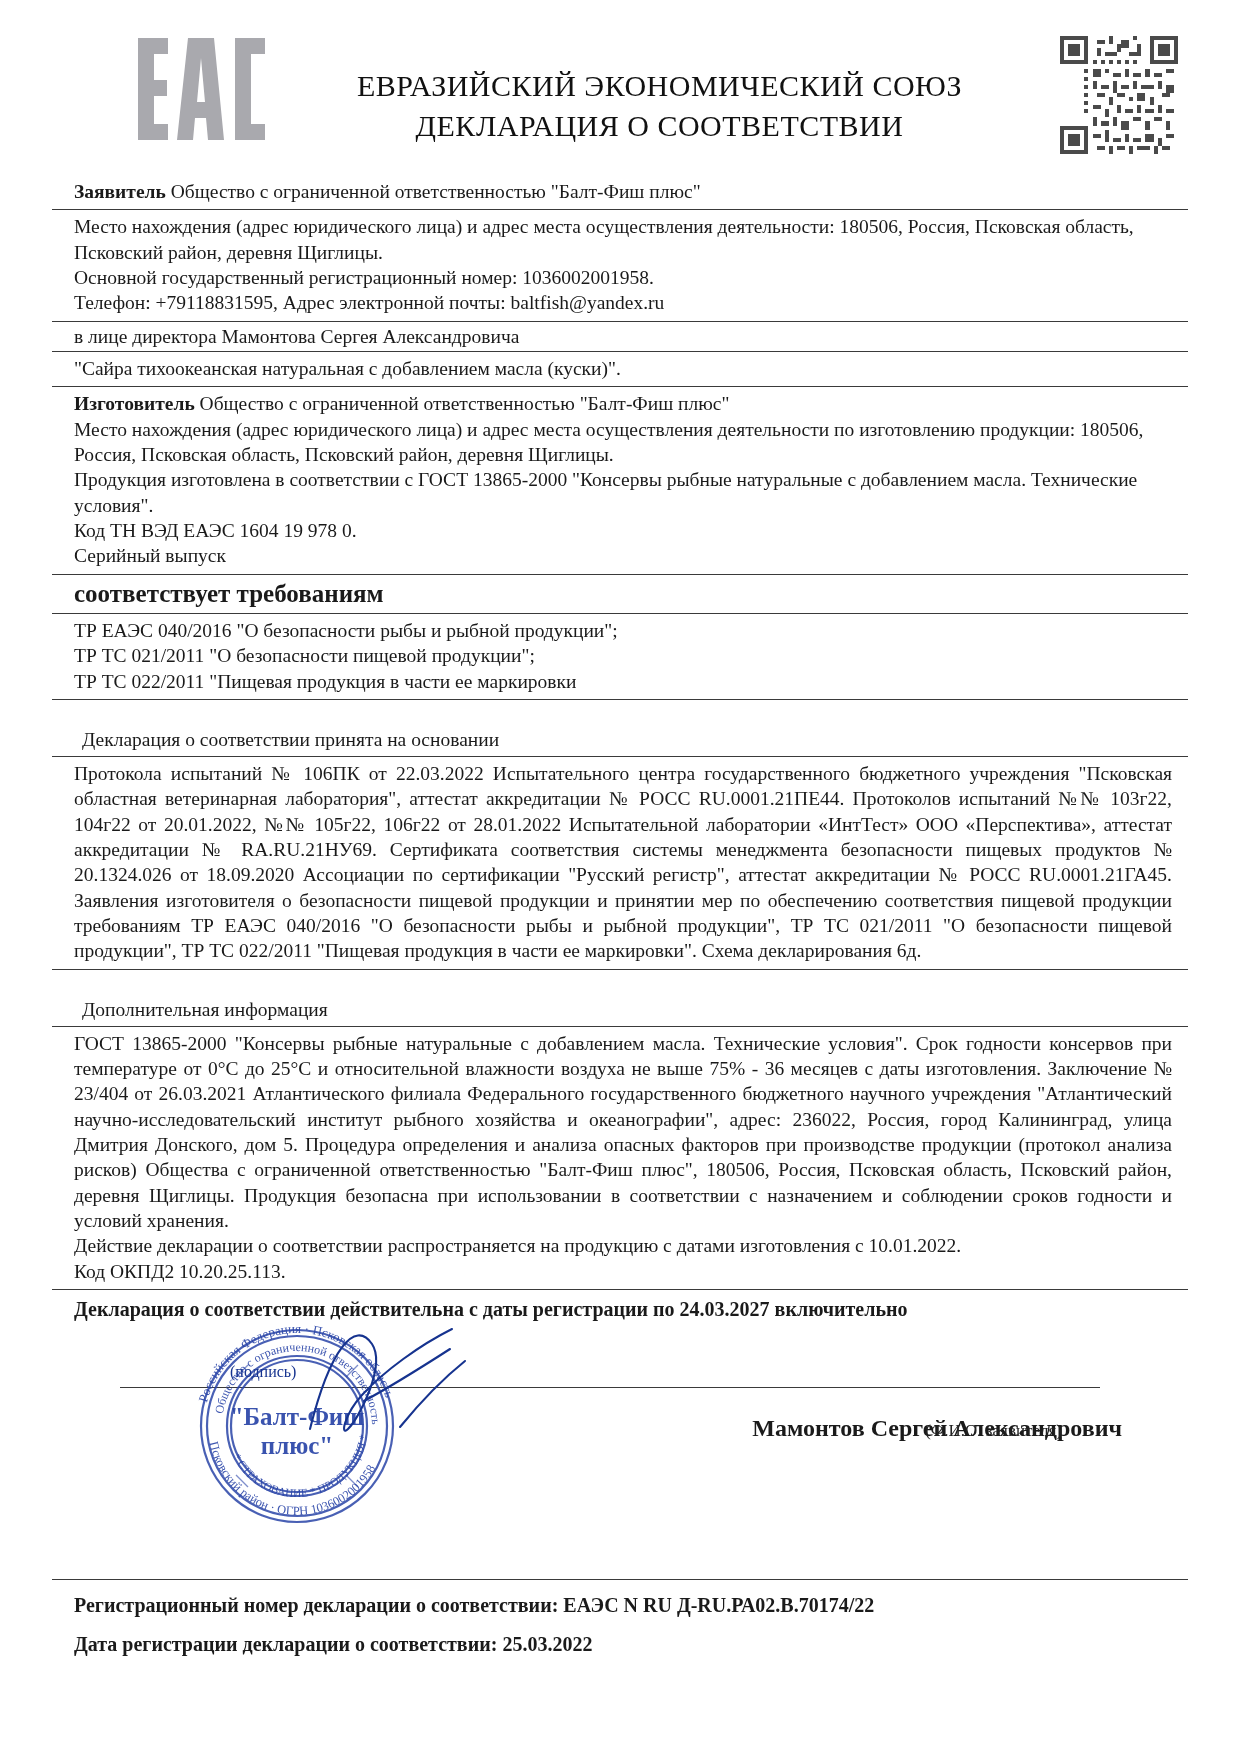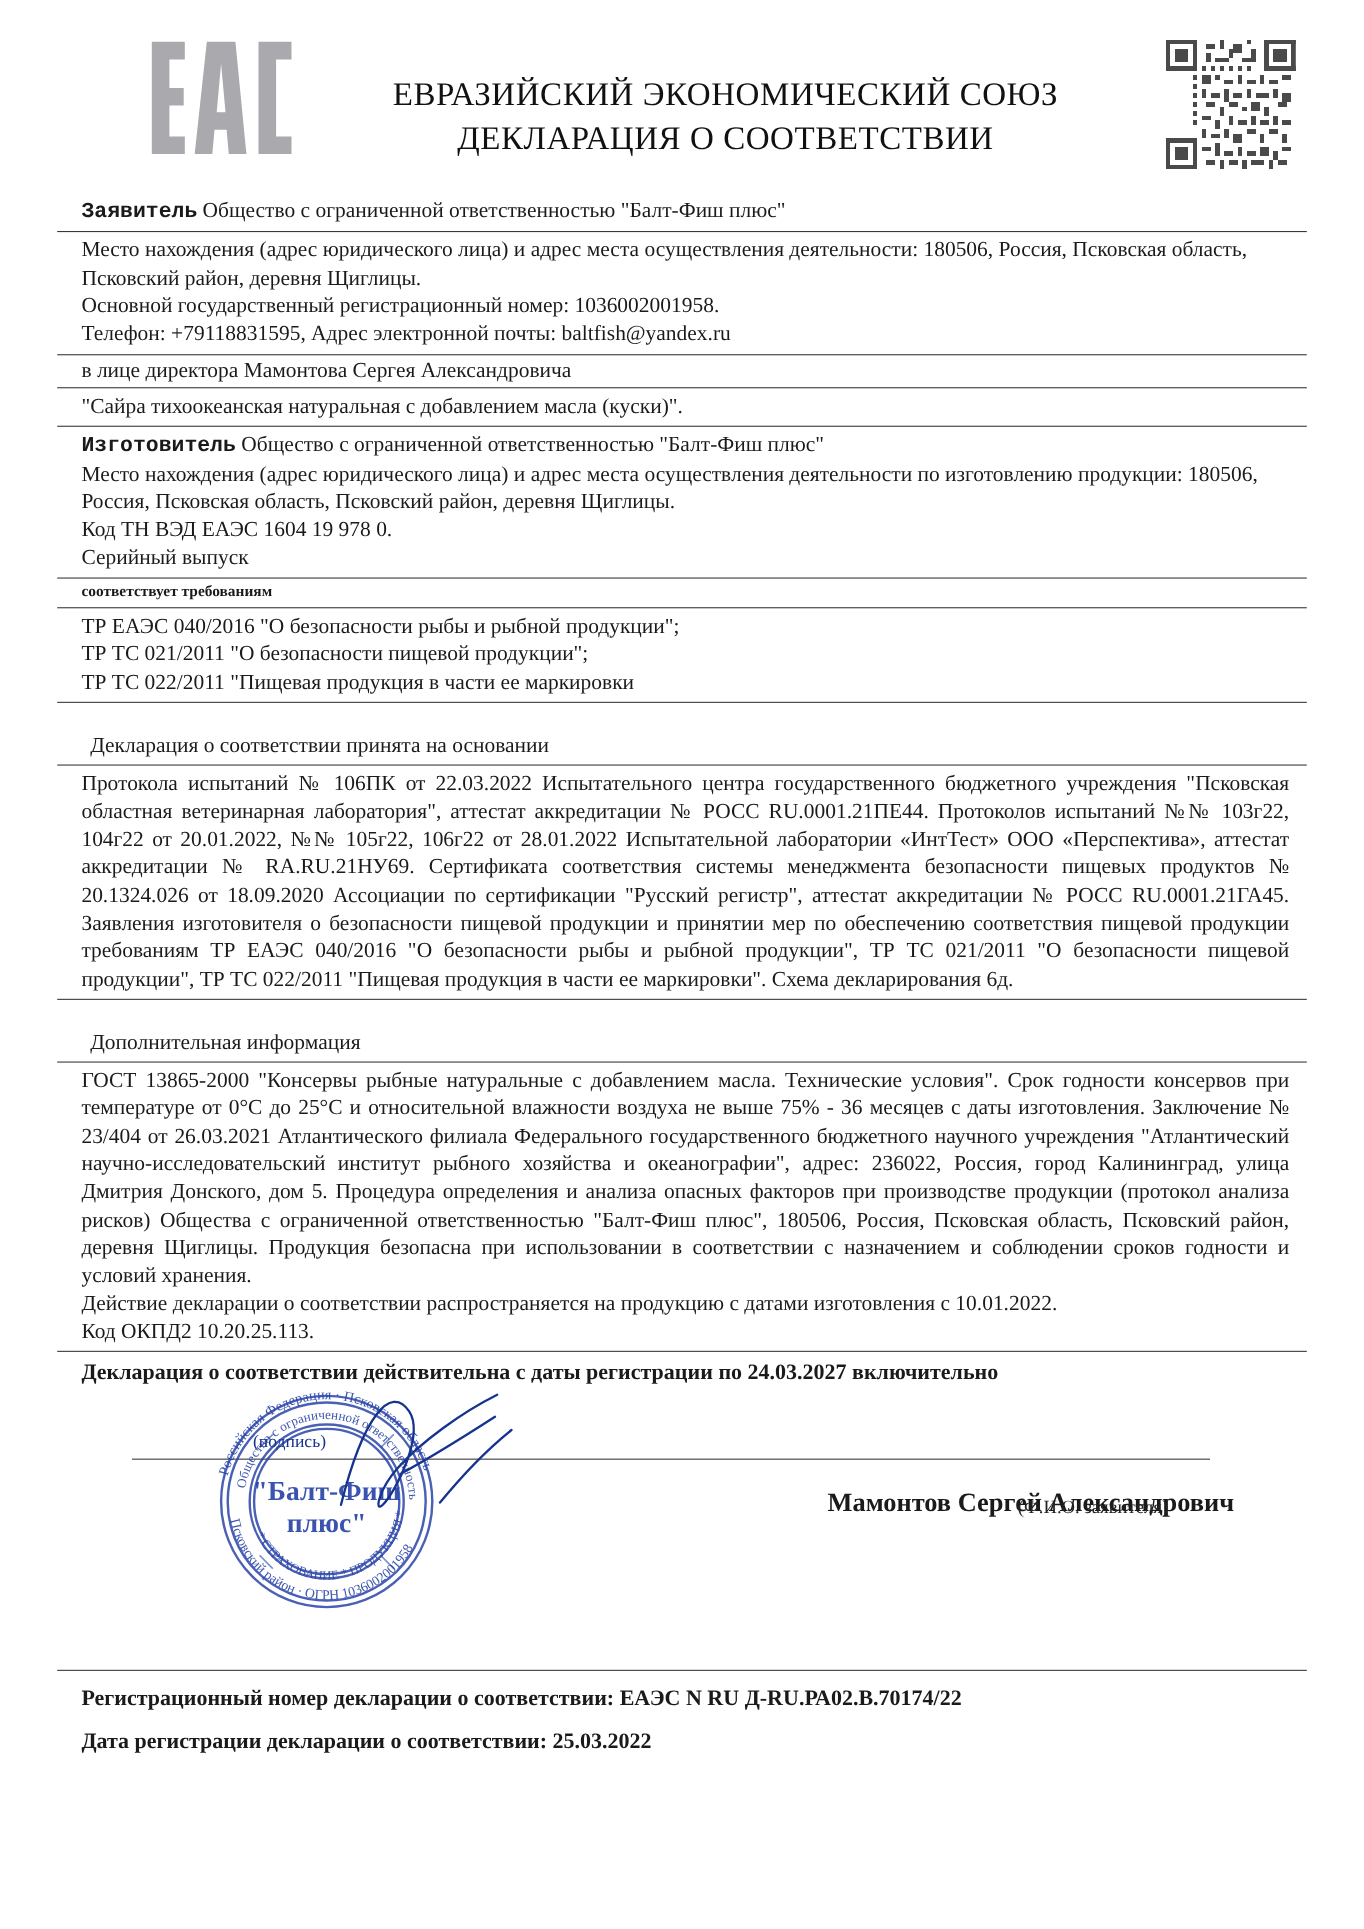--- a/index.html
+++ b/index.html
@@ -79,25 +79,24 @@
     box-sizing: border-box;
   }
   .blk.just {
     text-align: justify;
   }
   .blk p {
     margin: 0;
   }
   .lbl {
     font-weight: bold;
-    font-family: Liberation Mono, monospace;
   }
   .center-head {
     font-weight: bold;
-    font-size: 14px;
+    font-size: 25px;
     padding: 5px 0 5px 22px;
   }
   .sub-head {
     font-size: 19.5px;
     padding: 5px 0 5px 30px;
     margin-top: 24px;
   }
   .tight { padding-top: 2px; padding-bottom: 2px; }
 
   
@@ -327,20 +326,21 @@
     <div class="blk">
       <p>"Сайра тихоокеанская натуральная с добавлением масла (куски)".</p>
     </div>
 
     <div class="rule"></div>
 
     <div class="blk">
       <p><span class="lbl">Изготовитель</span>
       <span>Общество с ограниченной ответственностью "Балт-Фиш плюс"</span></p>
       <p>Место нахождения (адрес юридического лица) и адрес места осуществления деятельности по изготовлению продукции: 180506, Россия, Псковская область, Псковский район, деревня Щиглицы.</p>
+      <p>Продукция изготовлена в соответствии с ГОСТ 13865-2000 "Консервы рыбные натуральные с добавлением масла. Технические условия".</p>
       <p>Код ТН ВЭД ЕАЭС 1604 19 978 0.</p>
       <p>Серийный выпуск</p>
     </div>
 
     <div class="rule"></div>
 
     <div class="center-head">соответствует требованиям</div>
 
     <div class="rule"></div>
 

